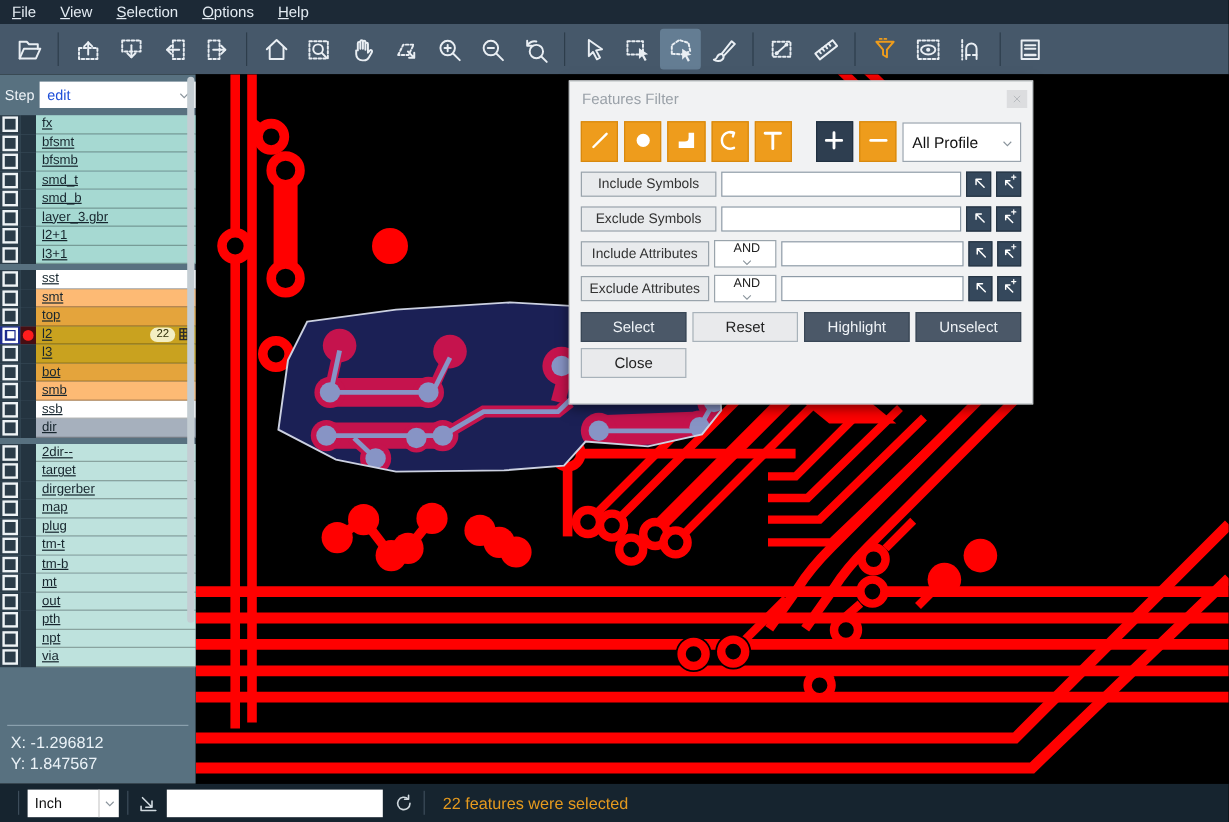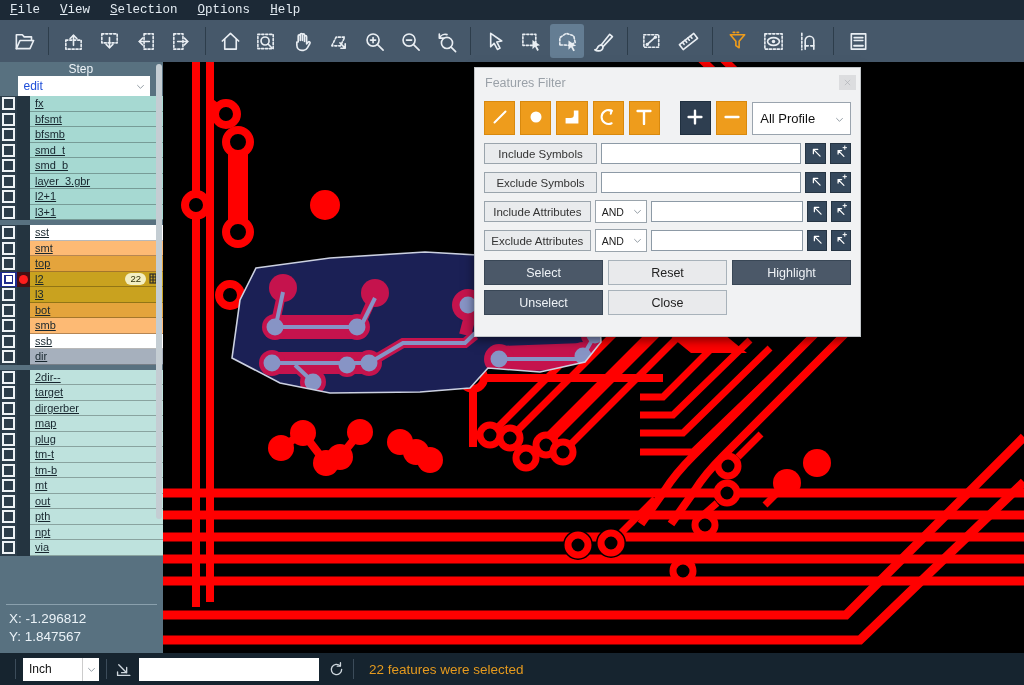--- a/index.html
+++ b/index.html
@@ -1,36 +1,36 @@
 <!DOCTYPE html>
 <html style="--accent: #ee9c1c; --msg: #e59a1e;"><head>
 <meta charset="utf-8">
 <style>
   html,body{margin:0;padding:0;background:#000;}
   body{width:1024px;height:685px;overflow:hidden;position:relative;
        font-family:"Liberation Sans","DejaVu Sans",sans-serif;-webkit-font-smoothing:antialiased;}
   
   .menubar{height:20px;background:#1c2936;display:flex;align-items:center;color:#e3ebf2;font-size:12.5px;}
-  .menu-item{padding:2px 10px;cursor:default;font-family:Liberation Mono, monospace;}
+  .menu-item{padding:2px 10px;cursor:default;}
   .menu-item u{text-decoration:underline;}
   
   .toolbar{height:42px;background:#46586a;display:flex;align-items:center;padding-left:6px;}
   .tbtn{width:34px;height:34px;border:none;background:transparent;display:flex;align-items:center;justify-content:center;color:#e9eef3;padding:0;margin:0 1px;border-radius:3px;}
   .tbtn.active{background:#647d93;}
   .tbtn.orange{color:var(--accent);}
   .tbtn .ic{width:23px;height:23px;display:block;}
   .tbtn svg{width:100%;height:100%;fill:none;stroke:currentColor;stroke-width:1.7;stroke-linecap:round;stroke-linejoin:round;}
   .tsep{width:1px;height:28px;background:#2d3d4b;margin:0 6px;}
   .dsh{stroke-dasharray:2.2 1.9;}
   
   .main{position:relative;width:1024px;height:591px;background:#000;}
   .canvas{position:absolute;left:163px;top:0;width:861px;height:591px;}
   
   .sidebar{position:absolute;left:0;top:0;width:163px;height:591px;background:#587180;z-index:2;}
-  .steprow{height:34px;display:flex;align-items:center;padding-left:4px;flex-direction:column;}
+  .steprow{height:34px;display:flex;align-items:center;padding-left:4px;}
   .steplabel{color:#eef4f8;font-size:12px;width:30px;}
   .stepselect{width:122px;height:22px;background:#fff;display:flex;align-items:center;justify-content:space-between;padding:0 4px 0 6px;font-size:12px;color:#1d4ed8;}
   .chev{width:11px;height:11px;}
   .chev svg{width:100%;height:100%;fill:none;stroke:#8a949c;stroke-width:2;}
   .listwrap{position:relative;}
   .lrow{display:flex;height:15.5px;}
   .cbcell{width:17px;background:#2b3c49;display:flex;align-items:center;justify-content:center;}
   .cb{width:9px;height:9px;border:2px solid #eef3f6;background:transparent;display:block;position:relative;}
   .lrow.sel .cbcell{background:#1d2b8e;}
   .lrow.sel .cb{background:#1d2b8e;border-color:#fff;}
@@ -56,25 +56,25 @@
   .dtitle{height:25px;display:flex;align-items:center;justify-content:space-between;padding:2px 4px 0 10px;color:#9aa1a8;font-size:12.5px;}
   .dclose{width:17px;height:15px;display:flex;align-items:center;justify-content:center;background:#dcdddf;border:none;color:#a9adb1;padding:0;}
   .dclose svg{width:9px;height:9px;fill:none;stroke:currentColor;stroke-width:1.6;}
   .dtools{display:flex;align-items:center;padding:6px 9px 7px;gap:5px;}
   .dtool{width:34px;height:34px;border:1px solid #d8890e;background:var(--accent);display:flex;align-items:center;justify-content:center;color:#fff;padding:0;}
   .dtool svg{width:22px;height:22px;fill:none;stroke:#fff;stroke-width:2.2;stroke-linecap:round;stroke-linejoin:round;}
   .dtool.dark{background:#2e3e50;border-color:#203040;margin-left:15px;}
   .dprofile{margin-left:auto;width:93px;height:31px;background:#fff;border:1px solid #9aa4ae;display:flex;align-items:center;justify-content:space-between;padding:0 5px 0 7px;font-size:13px;color:#111;}
   .drow{display:flex;align-items:center;margin:0 9px 6px;gap:4px;height:23px;}
   .drowlabel{width:113px;height:21px;background:#e9ebed;border:1px solid #9aa4ac;font-size:11.5px;color:#333;display:flex;align-items:center;justify-content:center;padding:0;}
-  .dand{width:44px;height:21px;background:#fff;border:1px solid #9aa4ac;display:flex;align-items:center;justify-content:space-between;padding:0 3px 0 6px;font-size:10.5px;color:#222;}
+  .dand{width:44px;height:21px;background:#fff;border:1px solid #9aa4ac;display:flex;align-items:center;justify-content:space-between;padding:0 3px 0 6px;font-size:10.5px;color:#222;flex-direction:column;}
   .dinput{flex:1;height:21px;background:#fff;border:1px solid #8d9aa6;font-size:11px;padding:0 4px;box-sizing:border-box;}
   .darrow{width:21px;height:21px;background:#35485c;border:1px solid #263544;display:flex;align-items:center;justify-content:center;color:#fff;padding:0;}
   .darrow svg{width:14px;height:14px;fill:none;stroke:#fff;stroke-width:2.1;stroke-linecap:round;stroke-linejoin:round;}
-  .dbuttons{display:grid;grid-template-columns:1fr 1fr 1fr;gap:5px;margin:8px 9px 0;}
+  .dbuttons{display:grid;grid-template-columns:1fr 1fr 1fr 1fr;gap:5px;margin:8px 9px 0;}
   .dbtn{height:25px;font-size:12.5px;display:flex;align-items:center;justify-content:center;padding:0;}
   .dbtn.dark{background:#4b5868;color:#eef2f6;border:1px solid #394756;}
   .dbtn.light{background:#e9eaec;color:#222;border:1px solid #a8b2ba;}
   
   .statusbar{height:32px;background:#16242f;display:flex;align-items:center;padding-left:8px;color:#cfd8de;}
   .vsep{width:1px;height:20px;background:#3c4c5a;margin:0 7px;}
   .unitbox{width:76px;height:23px;background:#fff;display:flex;align-items:center;color:#111;font-size:12px;}
   .unitbox .uval{flex:1;padding-left:6px;}
   .unitbox .uchev{width:16px;height:100%;border-left:1px solid #ccc;display:flex;align-items:center;justify-content:center;}
   .sic{width:19px;height:19px;display:block;}

